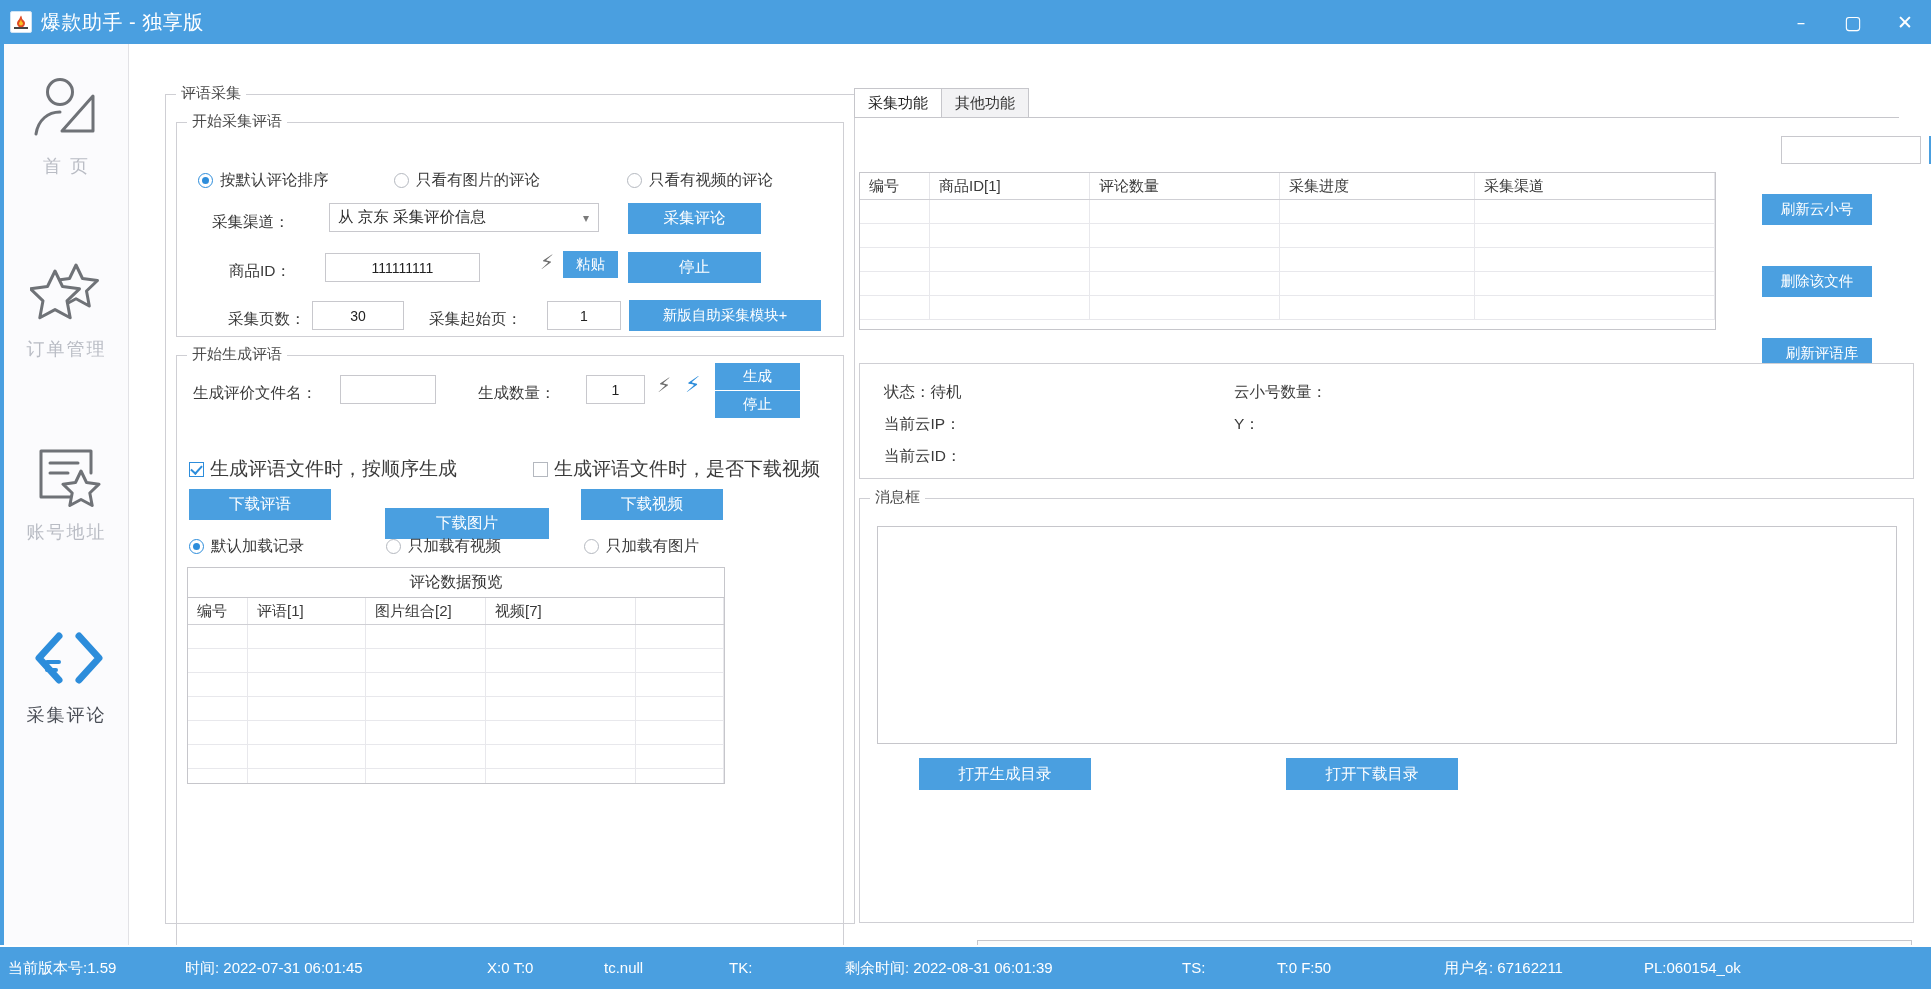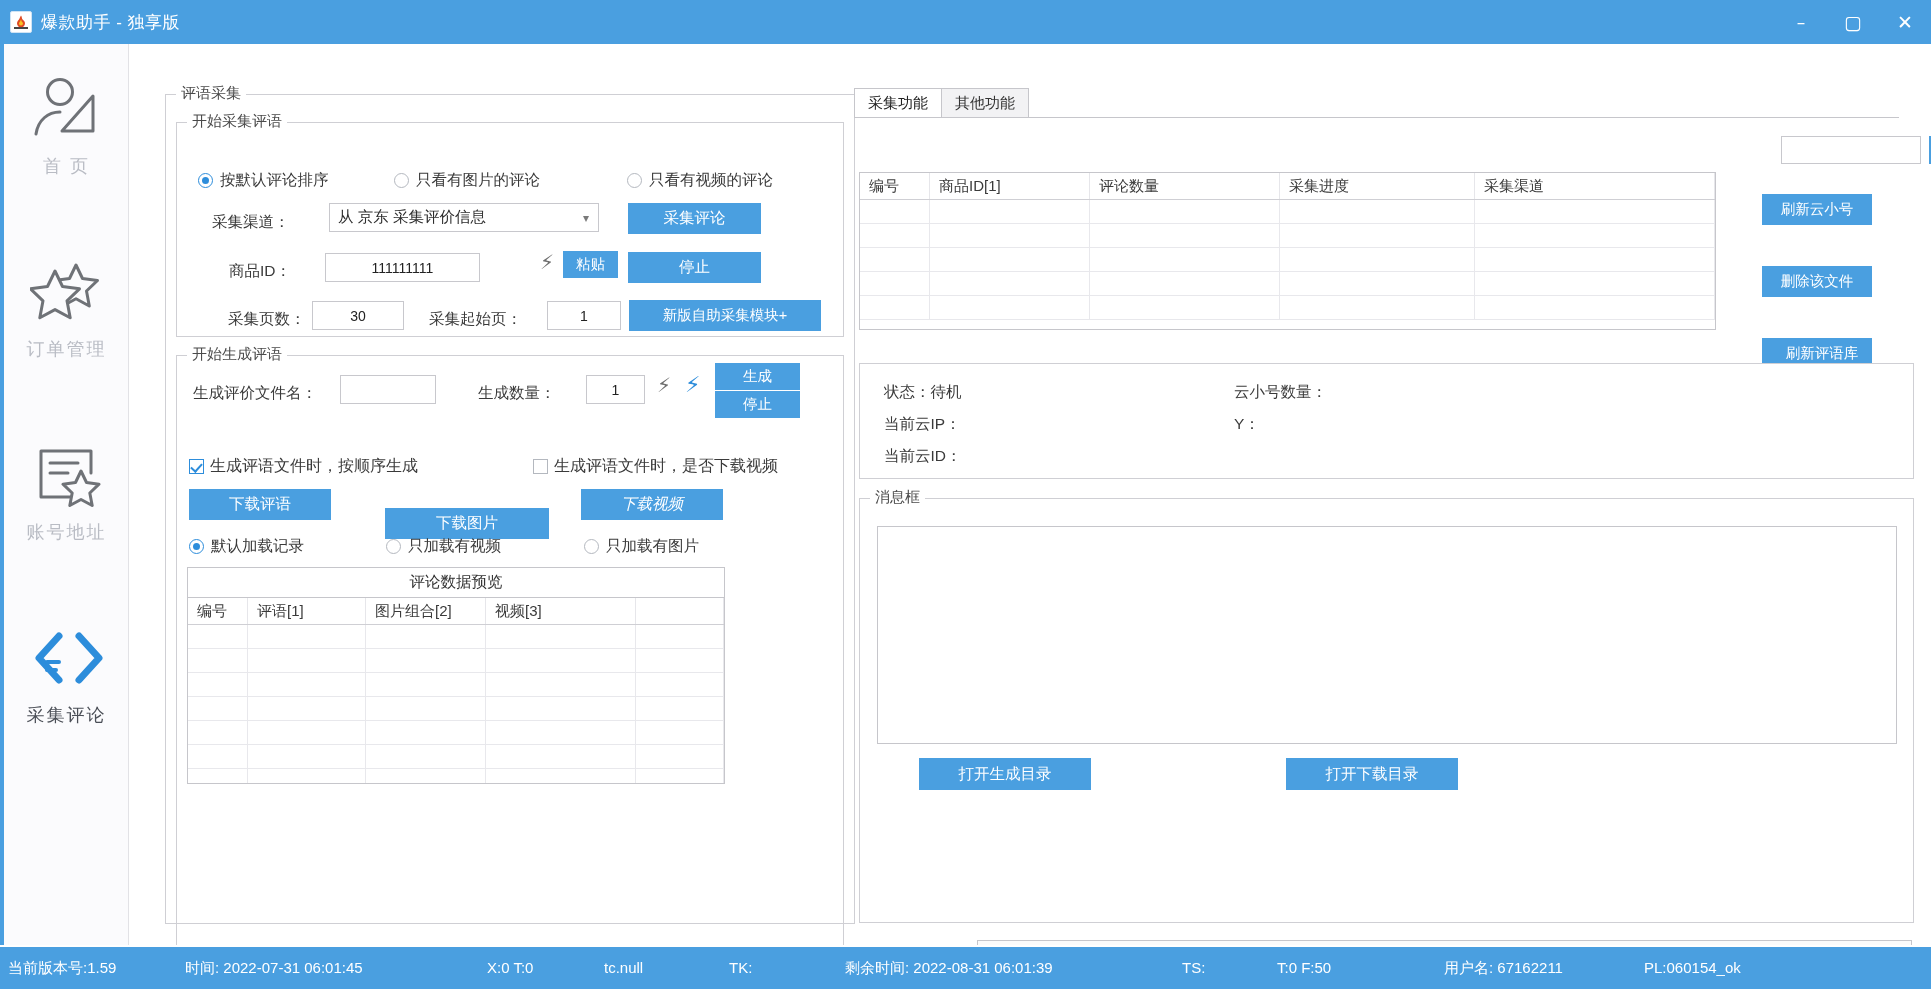--- a/index.html
+++ b/index.html
@@ -16,21 +16,21 @@
   .titlebar{
     position:absolute; left:0; top:0; width:1931px; height:44px;
     background:#4a9fe0; display:flex; align-items:center;
   }
   .tb-icon{
     width:22px;height:22px;margin-left:10px;margin-right:9px;
     background:#fff;border:1px solid #cfe3f4;border-radius:2px;
     display:flex;align-items:center;justify-content:center;
     font-size:13px;line-height:1;color:#d94d2a;
   }
-  .tb-title{ color:#ffffff; font-size:17px; letter-spacing:.5px; }
+  .tb-title{ color:#ffffff; font-size:20px; letter-spacing:.5px; }
   .tb-ctrls{ margin-left:auto; display:flex; align-items:center; height:44px; }
   .tb-btn{
     width:52px;height:44px;display:flex;align-items:center;justify-content:center;
     color:#fff;font-size:19px;font-family:"DejaVu Sans",sans-serif;
   }
   .tb-btn.min{ font-size:17px; }
 
   
   .sidebar{
     position:absolute; left:0; top:44px; width:129px; height:901px;
@@ -72,21 +72,21 @@
   .chk{ position:absolute; display:flex; align-items:center; white-space:nowrap; }
   .chk .box{
     width:15px;height:15px;border:1.6px solid #b4b8bf;background:#fff;margin-right:6px;
     position:relative; flex:0 0 auto;
   }
   .chk.on .box{ border-color:#2d8ddb; }
   .chk.on .box:after{
     content:""; position:absolute; left:3.4px; top:0.5px; width:5px; height:9px;
     border:solid #2d8ddb; border-width:0 2px 2px 0; transform:rotate(42deg);
   }
-  .chk .ctxt{ font-size:16px; color:#3a3a3a; }
+  .chk .ctxt{ font-size:19px; color:#3a3a3a; }
 
   
   .inp{
     position:absolute; border:1px solid #c8c8cd; background:#fff;
     font-size:14px; color:#222; display:flex; align-items:center; justify-content:center;
     font-family:"Liberation Sans","DejaVu Sans",sans-serif;
   }
   .inp.left{ justify-content:flex-start; padding-left:7px; }
   .sel{
     position:absolute; border:1px solid #c8c8cd; background:#fff;
@@ -276,21 +276,21 @@
       <span class="box"></span>
       <span class="ctxt">生成评语文件时，按顺序生成</span>
     </div>
     <div class="chk" style="left:404px; top:412px;">
       <span class="box"></span>
       <span class="ctxt">生成评语文件时，是否下载视频</span>
     </div>
 
     <div class="btn" style="left:60px; top:445px; width:142px; height:31px;">下载评语</div>
     <div class="btn" style="left:256px; top:464px; width:164px; height:31px;">下载图片</div>
-    <div class="btn" style="left:452px; top:445px; width:142px; height:31px;font-style:italic;">下载视频</div>
+    <div class="btn" style="left:452px; top:445px; width:142px; height:31px;">下载视频</div>
 
     <div class="radio on" style="left:60px; top:492px;">
       <span class="dot"></span>
       <span class="rtxt">默认加载记录</span>
     </div>
     <div class="radio" style="left:257px; top:492px;">
       <span class="dot"></span>
       <span class="rtxt">只加载有视频</span>
     </div>
     <div class="radio" style="left:455px; top:492px;">
@@ -298,21 +298,21 @@
       <span class="rtxt">只加载有图片</span>
     </div>
 
     <div class="titlestrip" style="left:58px; top:523px; width:538px; height:30px;">评论数据预览</div>
 
     <div class="tbl" style="left:58px; top:553px; width:538px; height:187px;">
       <div class="thead">
         <div class="th" style="width:60px;">编号</div>
         <div class="th" style="width:118px;">评语[1]</div>
         <div class="th" style="width:120px;">图片组合[2]</div>
-        <div class="th" style="width:150px;">视频[3]</div>
+        <div class="th" style="width:150px;">视频[7]</div>
         <div class="th" style="flex:1;"></div>
       </div>
       <div class="row">
         <div class="td" style="width:60px;"></div>
           <div class="td" style="width:118px;"></div>
         <div class="td" style="width:120px;"></div>
           <div class="td" style="width:150px;"></div>
           <div class="td" style="flex:1;"></div>
       </div>
       <div class="row">

